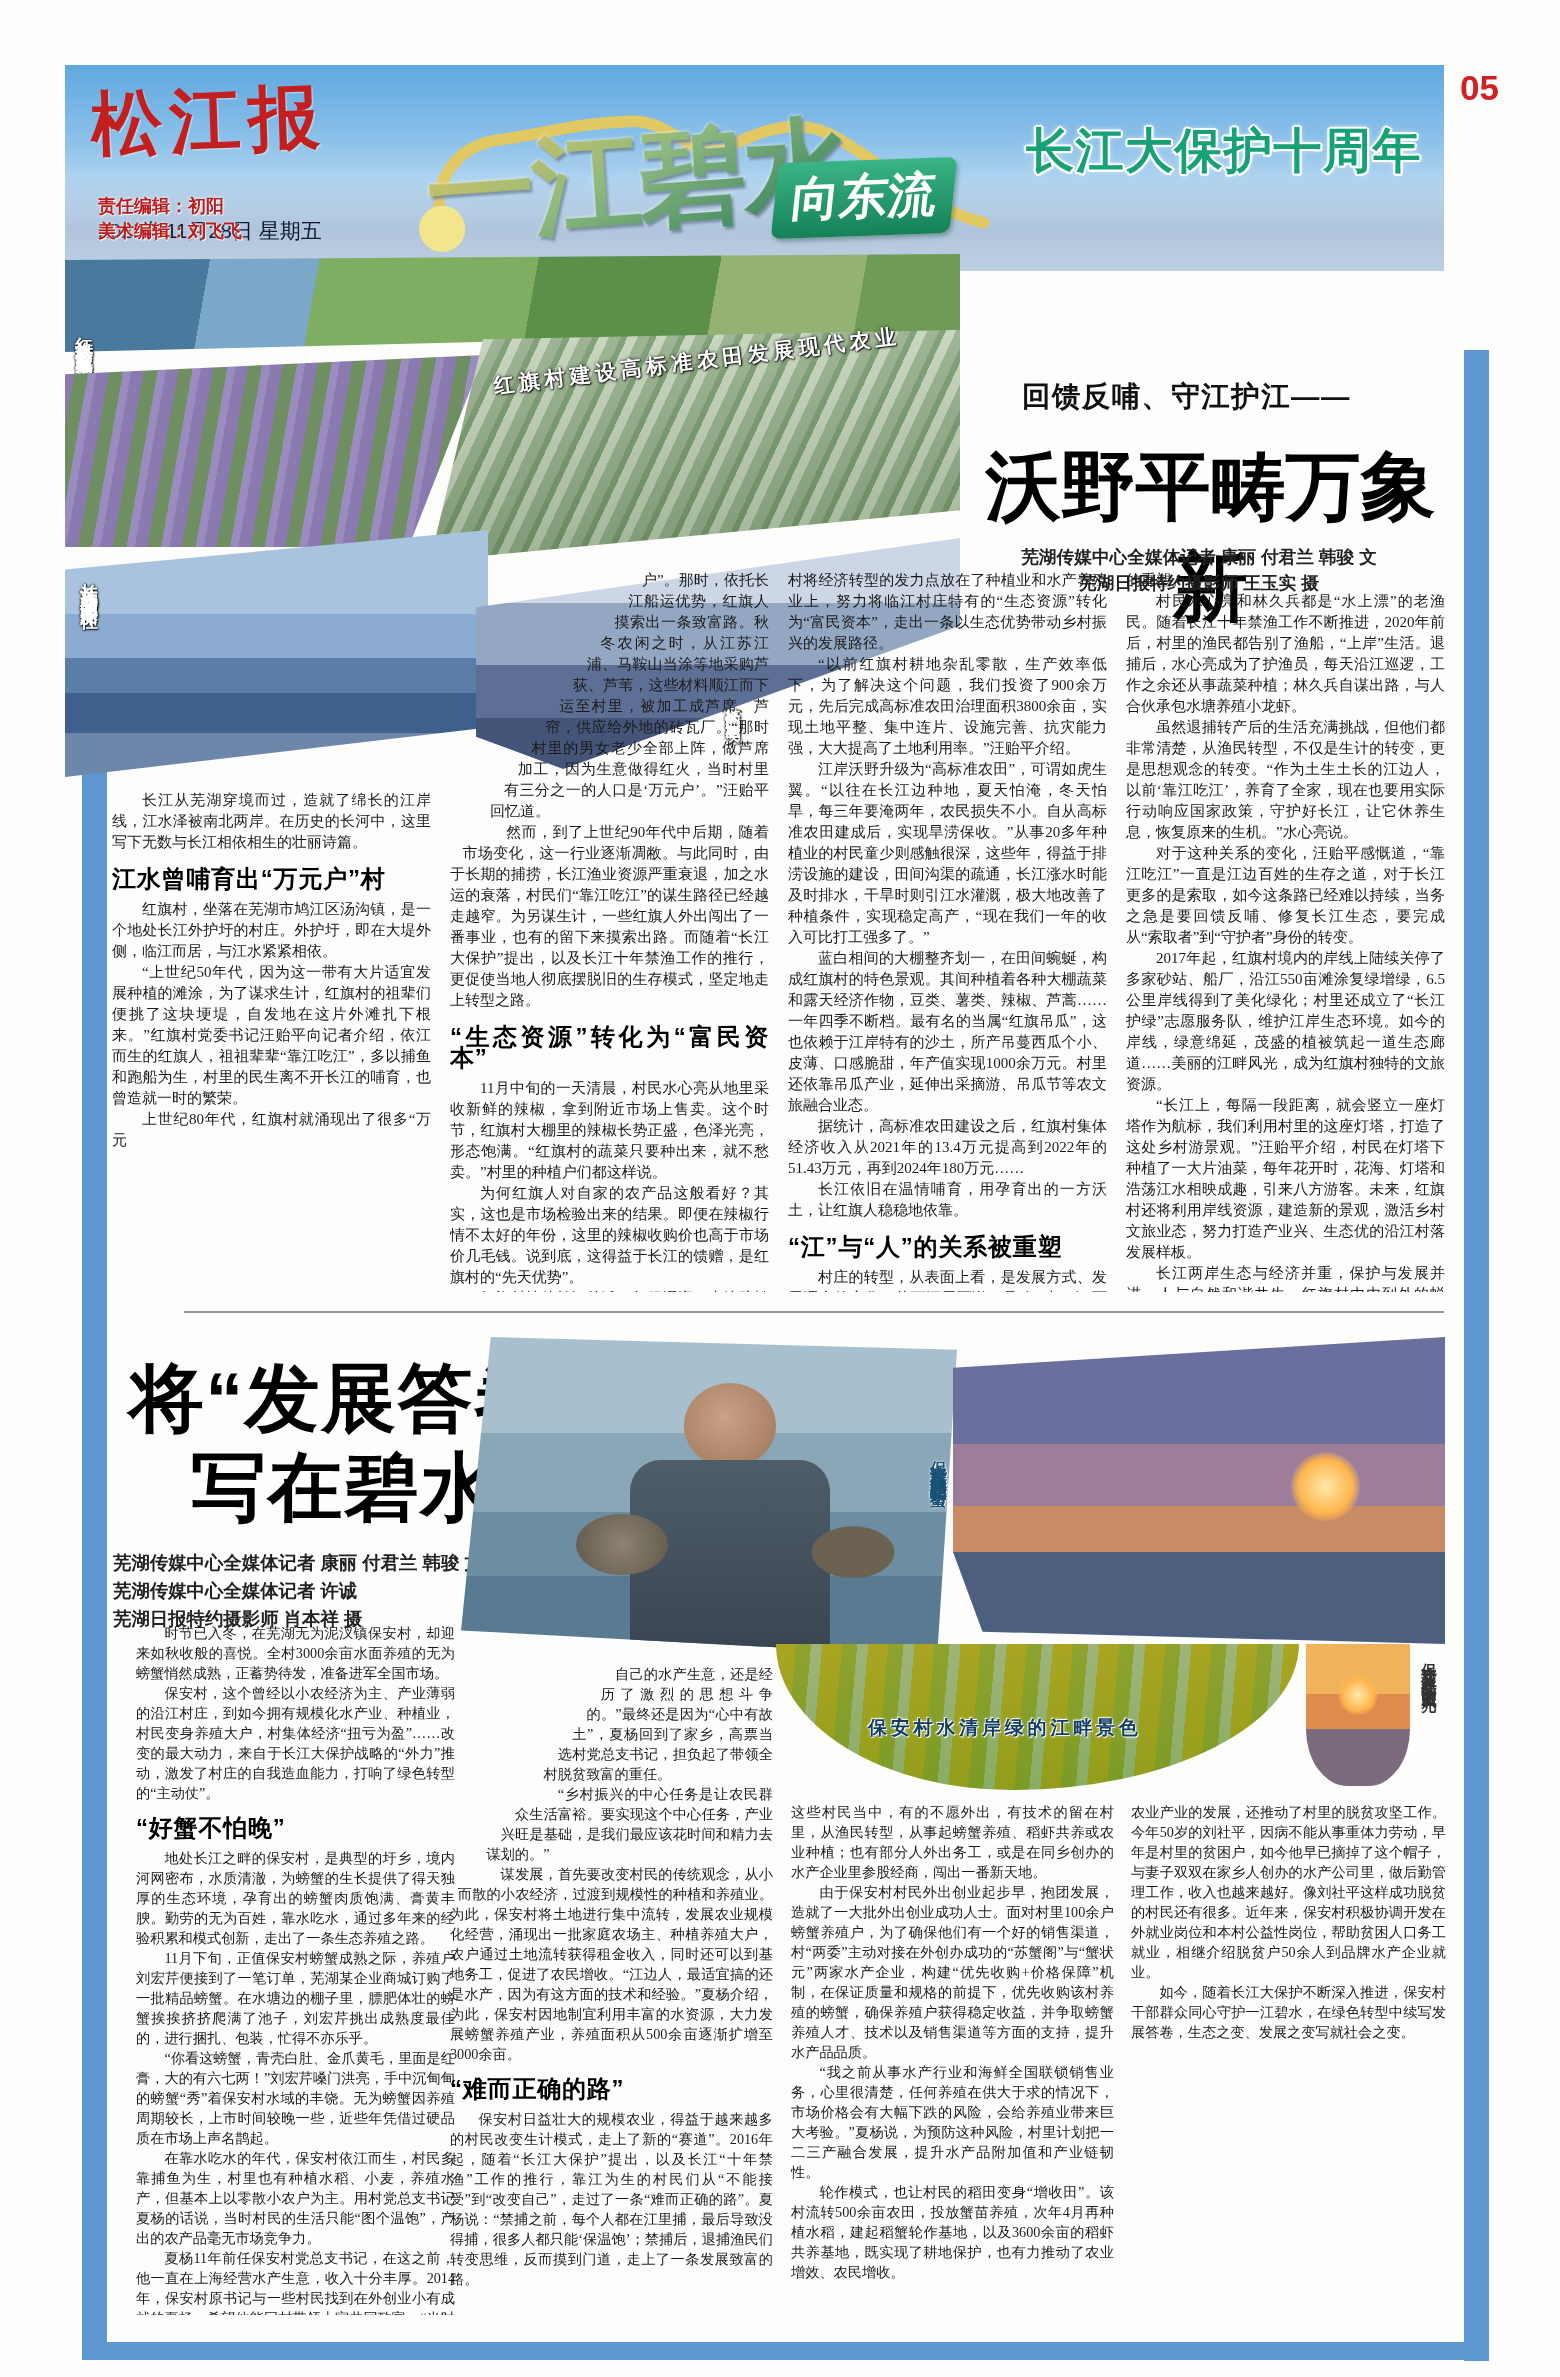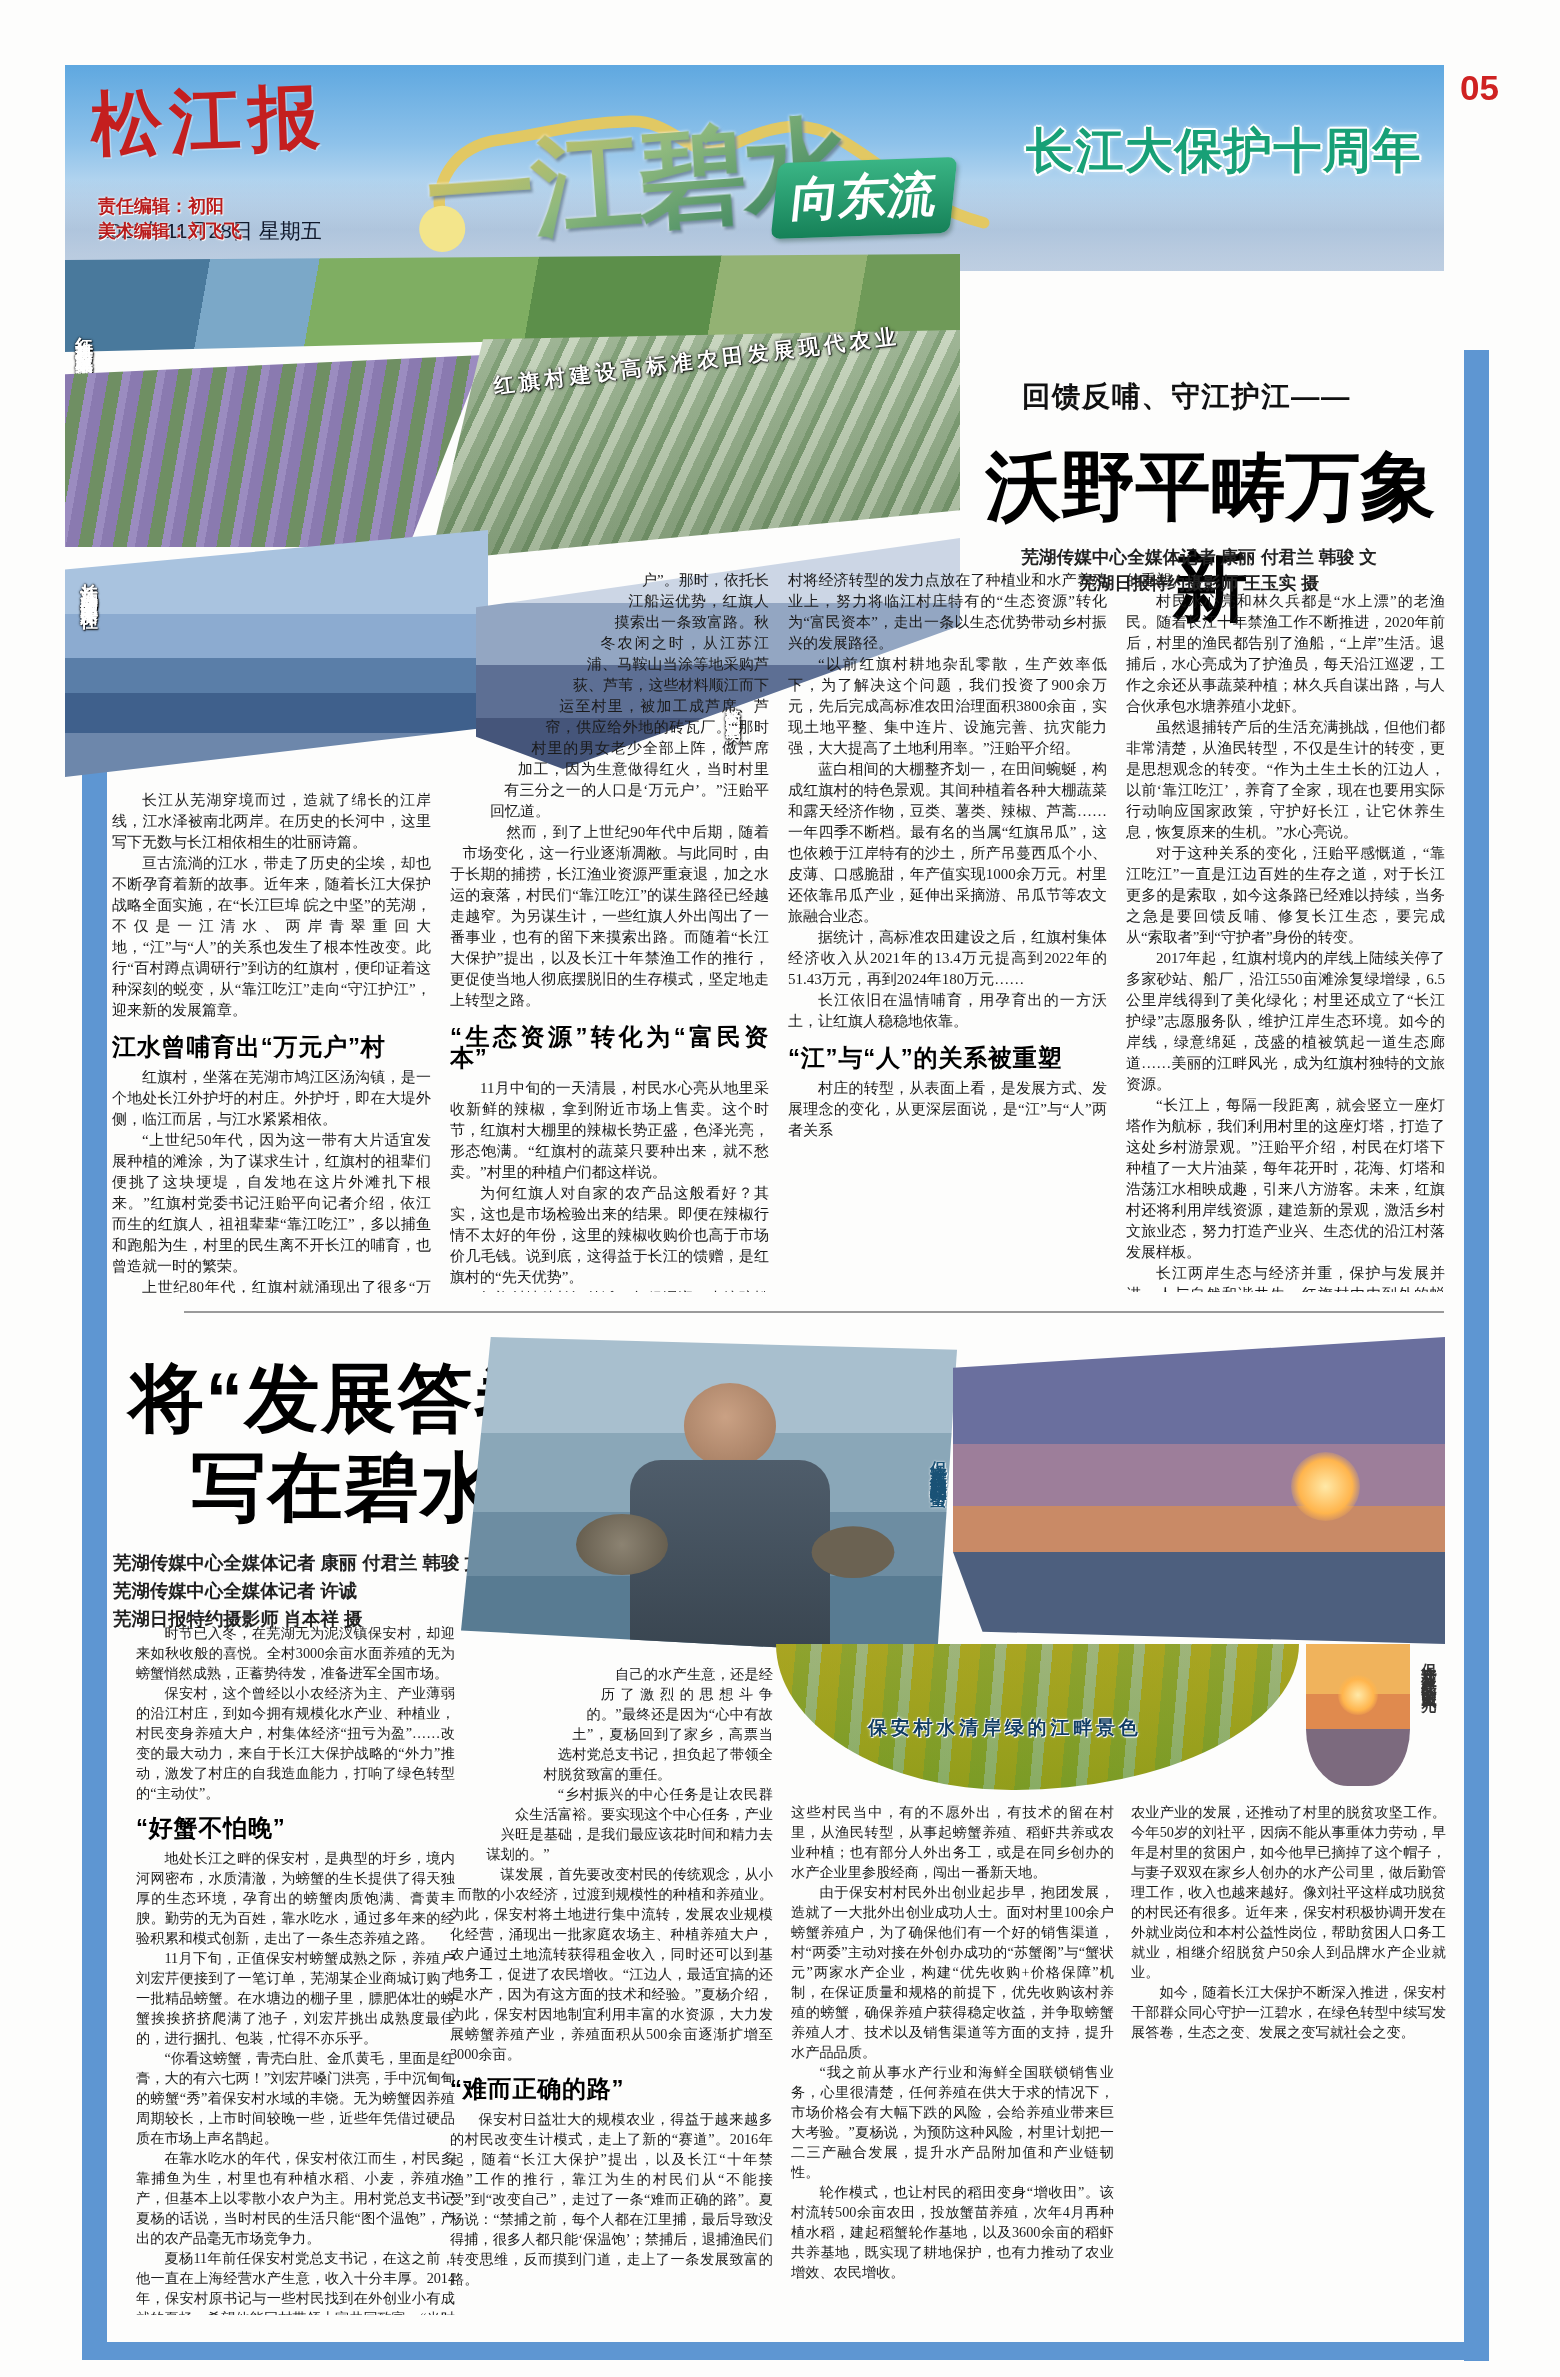--- a/index.html
+++ b/index.html
@@ -125,33 +125,33 @@
 
   <div class="a1kicker">回馈反哺、守江护江——</div>
   <h1 class="a1title" style="margin:16px;">沃野平畴万象新</h1>
   <div class="a1by">
     <div>芜湖传媒中心全媒体记者  康丽 付君兰 韩骏 文</div>
     <div>芜湖日报特约摄影师  王玉实 摄</div>
   </div>
 
   <div class="col a1c" style="left:112px;top:790px;width:319px;height:503px;">
       <p class="para">长江从芜湖穿境而过，造就了绵长的江岸线，江水泽被南北两岸。在历史的长河中，这里写下无数与长江相依相生的壮丽诗篇。</p>
-      <p class="para">亘古流淌的江水，带走了历史的尘埃，却也不断孕育着新的故事。近年来，随着长江大保护战略全面实施，在“长江巨埠 皖之中坚”的芜湖，不仅是一江清水、两岸青翠重回大地，“江”与“人”的关系也发生了根本性改变。此行“百村蹲点调研行”到访的红旗村，便印证着这种深刻的蜕变，从“靠江吃江”走向“守江护江”，迎来新的发展篇章。</p>
       <h3 class="sub">江水曾哺育出“万元户”村</h3>
       <p class="para">红旗村，坐落在芜湖市鸠江区汤沟镇，是一个地处长江外护圩的村庄。外护圩，即在大堤外侧，临江而居，与江水紧紧相依。</p>
       <p class="para">“上世纪50年代，因为这一带有大片适宜发展种植的滩涂，为了谋求生计，红旗村的祖辈们便挑了这块埂堤，自发地在这片外滩扎下根来。”红旗村党委书记汪贻平向记者介绍，依江而生的红旗人，祖祖辈辈“靠江吃江”，多以捕鱼和跑船为生，村里的民生离不开长江的哺育，也曾造就一时的繁荣。</p>
       <p class="para">上世纪80年代，红旗村就涌现出了很多“万元</p>
     </div>
   <div class="col a1c" style="left:450px;top:570px;width:319px;height:722px;">
     <div class="wrap-a1c2"></div>
     <span><p class="para cont">户”。那时，依托长江船运优势，红旗人摸索出一条致富路。秋冬农闲之时，从江苏江浦、马鞍山当涂等地采购芦荻、芦苇，这些材料顺江而下运至村里，被加工成芦席、芦帘，供应给外地的砖瓦厂。“那时村里的男女老少全部上阵，做芦席加工，因为生意做得红火，当时村里有三分之一的人口是‘万元户’。”汪贻平回忆道。</p><p class="para">然而，到了上世纪90年代中后期，随着市场变化，这一行业逐渐凋敝。与此同时，由于长期的捕捞，长江渔业资源严重衰退，加之水运的衰落，村民们“靠江吃江”的谋生路径已经越走越窄。为另谋生计，一些红旗人外出闯出了一番事业，也有的留下来摸索出路。而随着“长江大保护”提出，以及长江十年禁渔工作的推行，更促使当地人彻底摆脱旧的生存模式，坚定地走上转型之路。</p><h3 class="sub">“生态资源”转化为“富民资本”</h3><p class="para">11月中旬的一天清晨，村民水心亮从地里采收新鲜的辣椒，拿到附近市场上售卖。这个时节，红旗村大棚里的辣椒长势正盛，色泽光亮，形态饱满。“红旗村的蔬菜只要种出来，就不愁卖。”村里的种植户们都这样说。</p><p class="para">为何红旗人对自家的农产品这般看好？其实，这也是市场检验出来的结果。即便在辣椒行情不太好的年份，这里的辣椒收购价也高于市场价几毛钱。说到底，这得益于长江的馈赠，是红旗村的“先天优势”。</p><p class="para">红旗村地处长江外滩，气候湿润、土壤疏松肥沃。红旗人深谙这一点，告别传统的渔业、水运之后，全</p></span>
   </div>
   <div class="col a1c" style="left:788px;top:570px;width:319px;height:722px;">
       <p class="para cont">村将经济转型的发力点放在了种植业和水产养殖业上，努力将临江村庄特有的“生态资源”转化为“富民资本”，走出一条以生态优势带动乡村振兴的发展路径。</p>
       <p class="para">“以前红旗村耕地杂乱零散，生产效率低下，为了解决这个问题，我们投资了900余万元，先后完成高标准农田治理面积3800余亩，实现土地平整、集中连片、设施完善、抗灾能力强，大大提高了土地利用率。”汪贻平介绍。</p>
+      <p class="para">江岸沃野升级为“高标准农田”，可谓如虎生翼。“以往在长江边种地，夏天怕淹，冬天怕旱，每三年要淹两年，农民损失不小。自从高标准农田建成后，实现旱涝保收。”从事20多年种植业的村民童少则感触很深，这些年，得益于排涝设施的建设，田间沟渠的疏通，长江涨水时能及时排水，干旱时则引江水灌溉，极大地改善了种植条件，实现稳定高产，“现在我们一年的收入可比打工强多了。”</p>
       <p class="para">蓝白相间的大棚整齐划一，在田间蜿蜒，构成红旗村的特色景观。其间种植着各种大棚蔬菜和露天经济作物，豆类、薯类、辣椒、芦蒿……一年四季不断档。最有名的当属“红旗吊瓜”，这也依赖于江岸特有的沙土，所产吊蔓西瓜个小、皮薄、口感脆甜，年产值实现1000余万元。村里还依靠吊瓜产业，延伸出采摘游、吊瓜节等农文旅融合业态。</p>
       <p class="para">据统计，高标准农田建设之后，红旗村集体经济收入从2021年的13.4万元提高到2022年的51.43万元，再到2024年180万元……</p>
       <p class="para">长江依旧在温情哺育，用孕育出的一方沃土，让红旗人稳稳地依靠。</p>
       <h3 class="sub">“江”与“人”的关系被重塑</h3>
       <p class="para">村庄的转型，从表面上看，是发展方式、发展理念的变化，从更深层面说，是“江”与“人”两者关系</p>
     </div>
   <div class="col a1c" style="left:1126px;top:570px;width:319px;height:722px;">
       <p class="para cont">的重塑。</p>
       <p class="para">村民水心亮和林久兵都是“水上漂”的老渔民。随着长江十年禁渔工作不断推进，2020年前后，村里的渔民都告别了渔船，“上岸”生活。退捕后，水心亮成为了护渔员，每天沿江巡逻，工作之余还从事蔬菜种植；林久兵自谋出路，与人合伙承包水塘养殖小龙虾。</p>
       <p class="para">虽然退捕转产后的生活充满挑战，但他们都非常清楚，从渔民转型，不仅是生计的转变，更是思想观念的转变。“作为土生土长的江边人，以前‘靠江吃江’，养育了全家，现在也要用实际行动响应国家政策，守护好长江，让它休养生息，恢复原来的生机。”水心亮说。</p>

